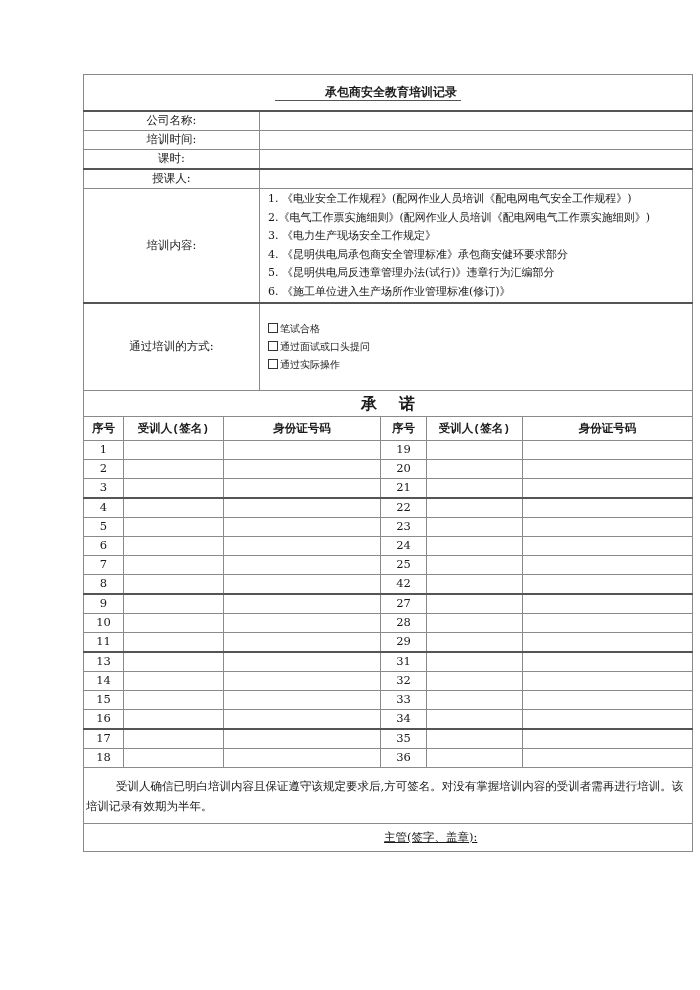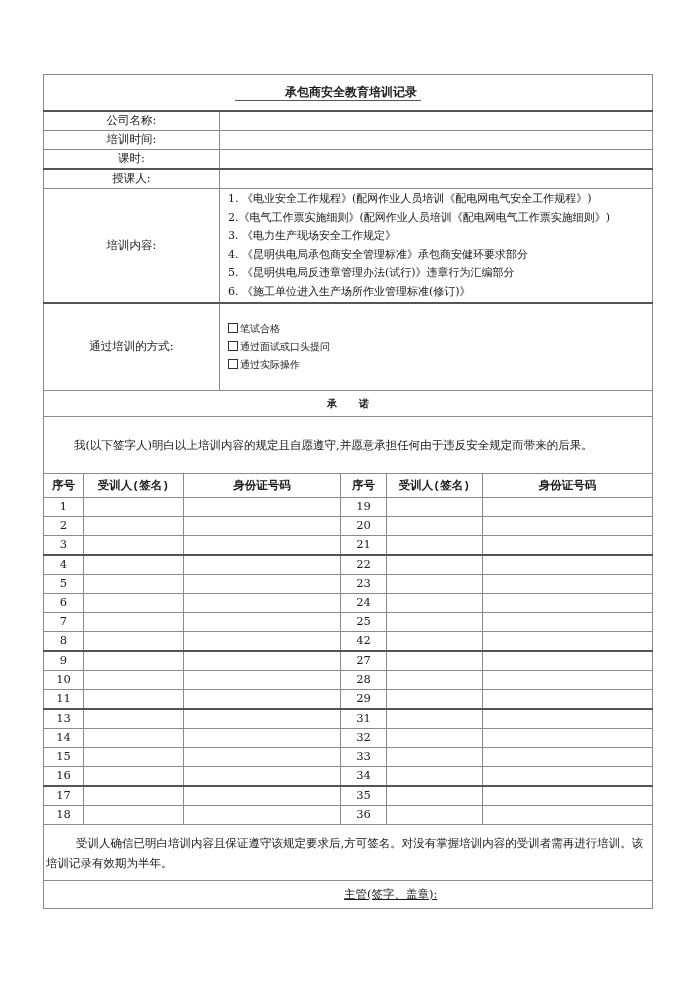--- a/index.html
+++ b/index.html
@@ -1,29 +1,29 @@
 <!DOCTYPE html>
 <html><head>
 <meta charset="utf-8">
 <style>
   html, body { margin: 0; padding: 0; background: #ffffff; }
   body { width: 700px; height: 990px; position: relative; overflow: hidden;
          font-family: "DejaVu Serif", "Liberation Serif", serif; color: #1a1a1a; }
   .doc { position: absolute; left: 43px; top: 74px; width: 609px; }
-  table { border-collapse: collapse; width: 609px; table-layout: fixed; }
+  table { border-collapse: collapse; width: 609px; table-layout: fixed; margin-left: 40px; }
   td { border: 1px solid #8a8a8a; padding: 0; font-size: 11.5px; line-height: 1.35; vertical-align: middle; }
   .thick-b { border-bottom: 2px solid #555; }
   .title-cell { height: 35px; text-align: center; position: relative; }
   .title-text { font-family: "DejaVu Sans", "Liberation Sans", sans-serif; font-weight: bold; font-size: 12px;
                 display: inline-block; border-bottom: 1px solid #555; padding-left: 50px; padding-right: 4px; margin-left: -40px; }
   .label { text-align: center; height: 18px; }
   .val { height: 18px; }
   .content-list { padding: 1px 6px 1px 8px; font-size: 11px; line-height: 18.5px; white-space: nowrap; }
   .method-list { padding: 16px 8px; font-size: 10px; line-height: 18px; }
-  .pledge-head { height: 25px; text-align: center; font-family: "DejaVu Sans", "Liberation Sans", sans-serif; font-weight: bold; font-size: 10px; letter-spacing: 22px; padding-left: 22px; }
+  .pledge-head { height: 25px; text-align: center; font-family: "DejaVu Sans", "Liberation Sans", sans-serif; font-weight: bold; font-size: 16px; letter-spacing: 22px; padding-left: 22px; }
   .pledge-body { height: 54px; padding: 0 6px 0 30px; font-size: 11.5px; vertical-align: middle; padding-top: 2px; }
   .th { text-align: center; font-family: Liberation Mono, monospace; font-weight: bold; font-size: 11.5px; height: 23px; }
   .num { text-align: center; height: 18px; font-size: 11.5px; }
   .note { height: 55px; padding: 0 8px 0 2px; font-size: 11.5px; line-height: 20px; text-indent: 30px; vertical-align: middle; }
   .sig { height: 27px; padding-left: 300px; font-size: 11.5px; text-decoration: underline; }
   .cb { display: inline-block; width: 8px; height: 8px; border: 1px solid #333; margin-right: 2px; vertical-align: -1px; }
 </style>
 </head>
 <body>
 
@@ -76,23 +76,20 @@
       <td colspan="4" class="method-list">
         <div><span class="cb"></span><span>笔试合格</span></div>
         <div><span class="cb"></span><span>通过面试或口头提问</span></div>
         <div><span class="cb"></span><span>通过实际操作</span></div>
       </td>
     </tr>
     <tr>
       <td colspan="7" class="pledge-head">承诺</td>
     </tr>
     <tr>
-      <td colspan="7" class="pledge-body">我(以下签字人)明白以上培训内容的规定且自愿遵守,并愿意承担任何由于违反安全规定而带来的后果。</td>
-    </tr>
-    <tr>
       <td class="th">序号</td>
       <td class="th">受训人(签名)</td>
       <td class="th" colspan="2">身份证号码</td>
       <td class="th">序号</td>
       <td class="th">受训人(签名)</td>
       <td class="th">身份证号码</td>
     </tr>
   </tbody>
   <tbody id="roster-body">
         <tr>

